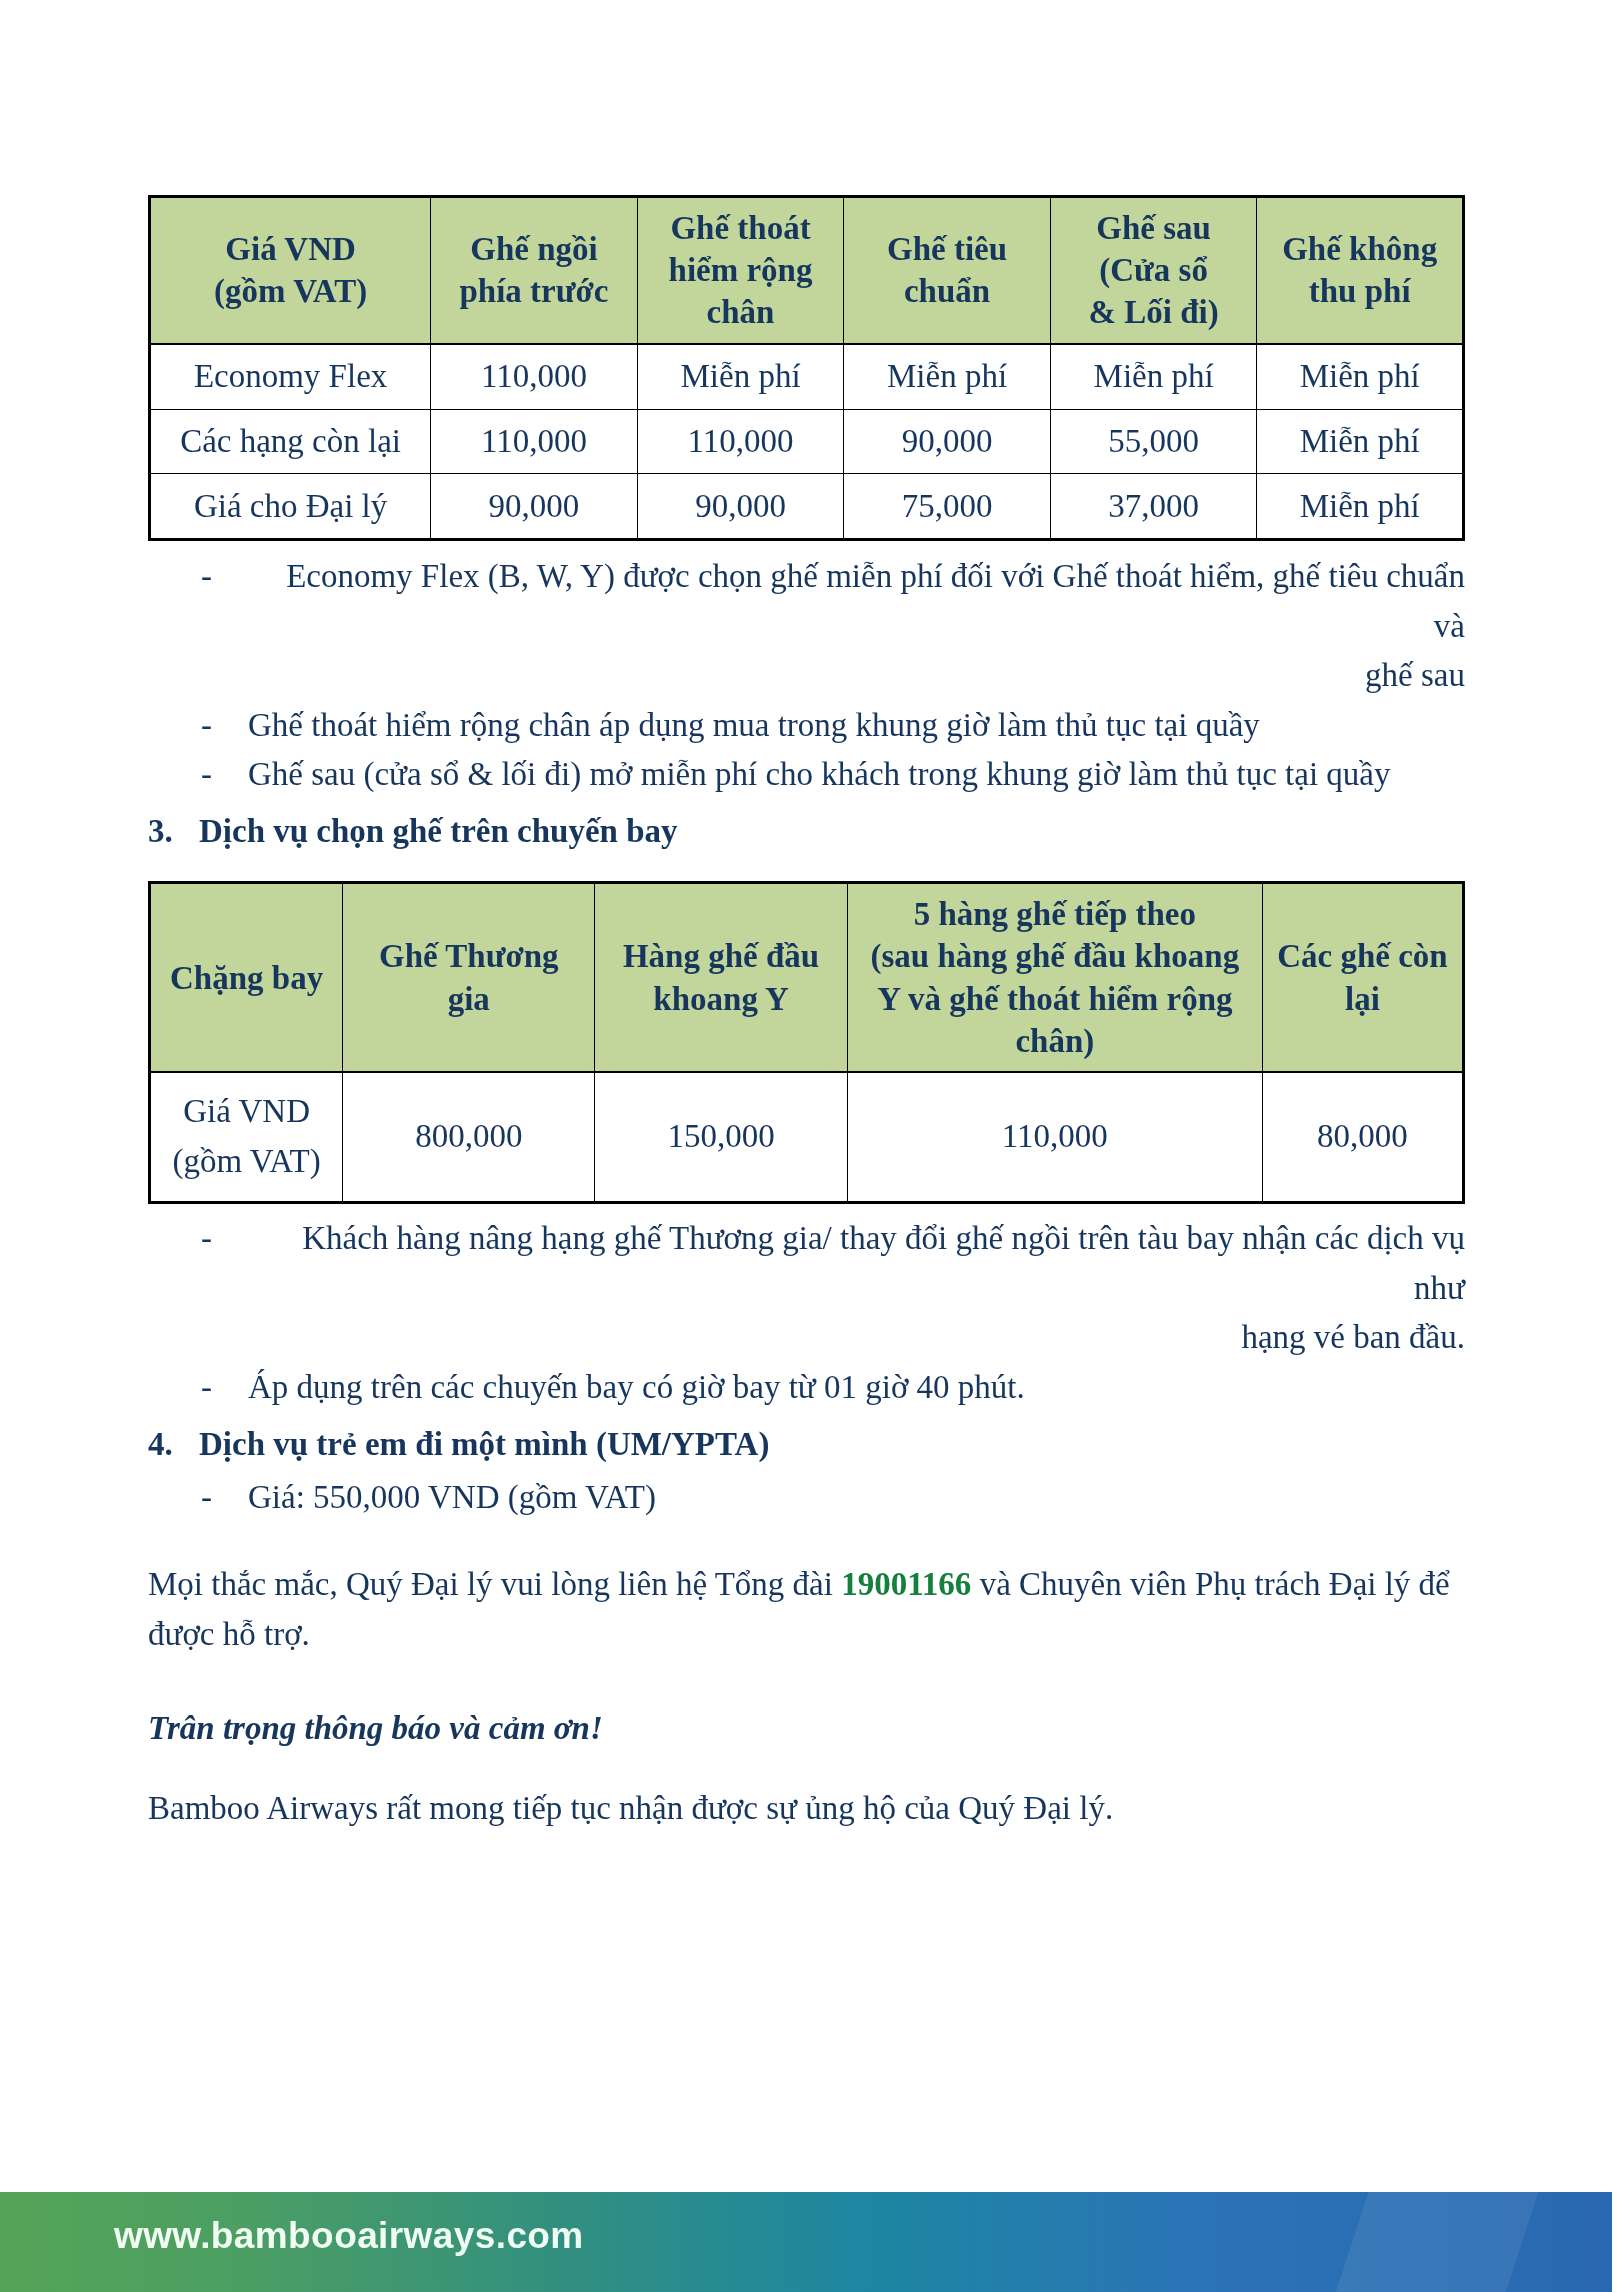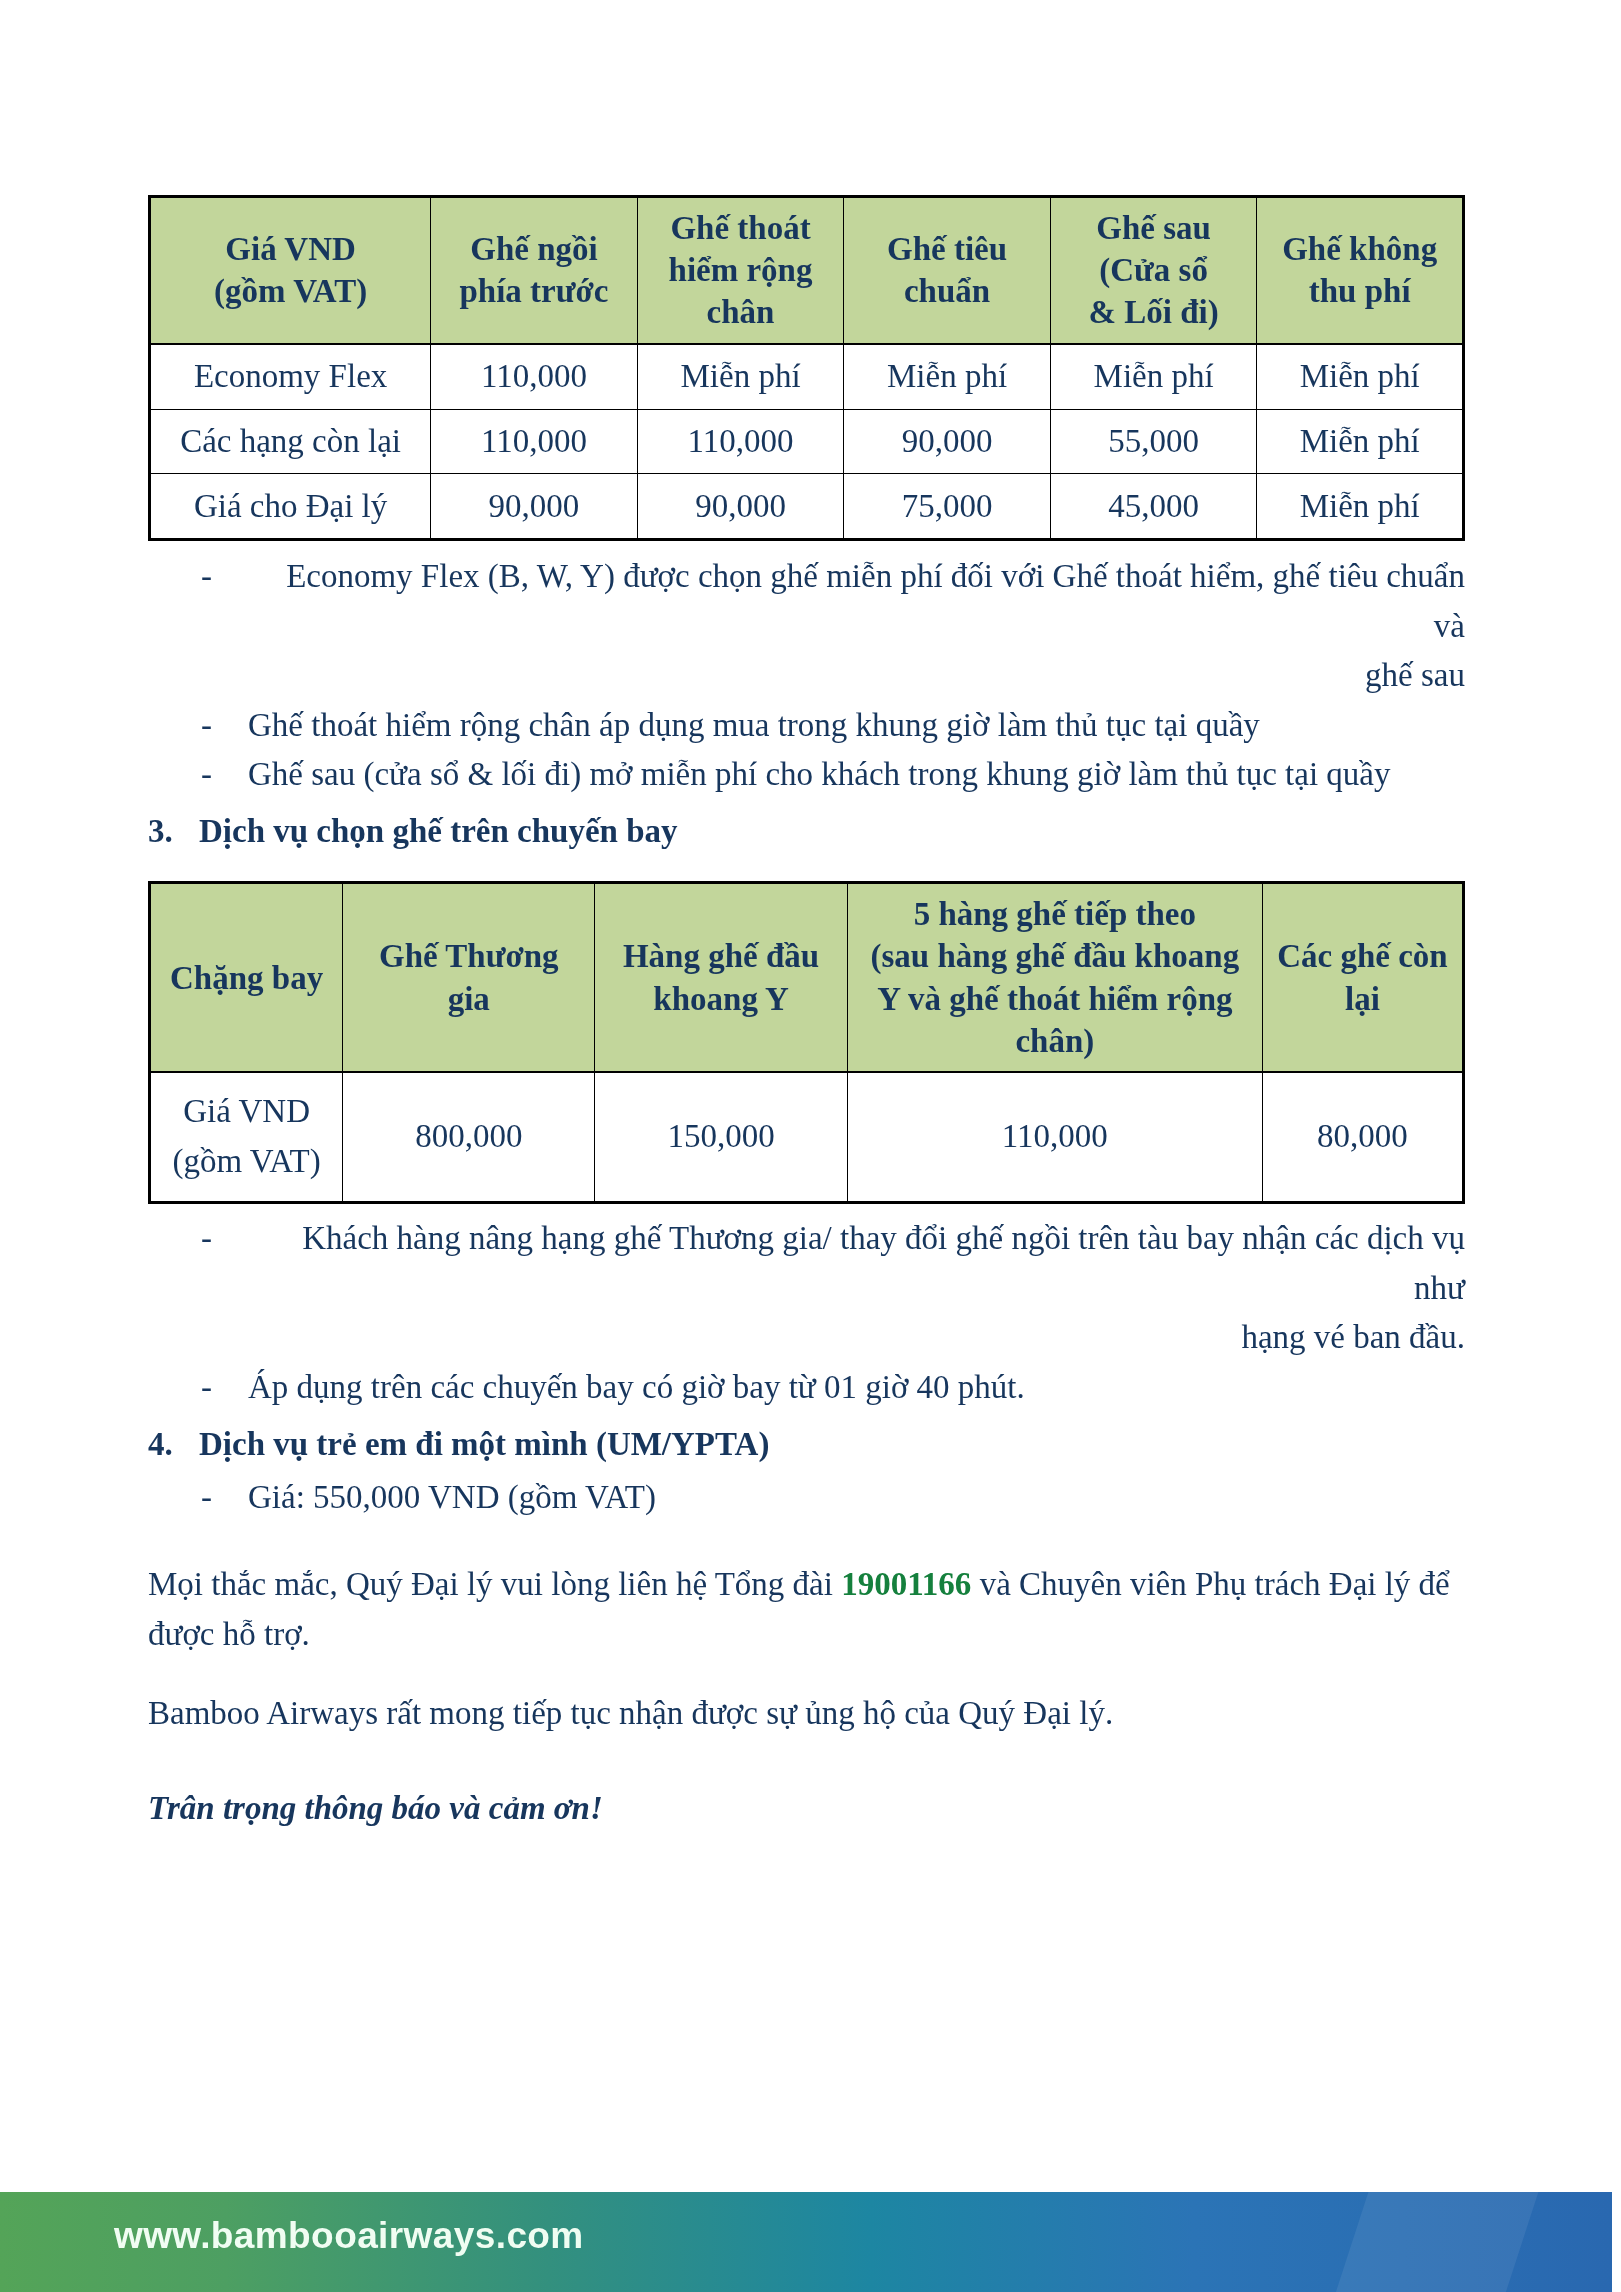--- a/index.html
+++ b/index.html
@@ -125,21 +125,21 @@
           <td>110,000</td>
           <td>90,000</td>
           <td>55,000</td>
           <td>Miễn phí</td>
         </tr>
         <tr>
           <td>Giá cho Đại lý</td>
           <td>90,000</td>
           <td>90,000</td>
           <td>75,000</td>
-          <td>45,000</td>
+          <td>37,000</td>
           <td>Miễn phí</td>
         </tr>
       </tbody>
     </table>
 
     <div class="notes">
       <div class="note">
         <span class="dash">-</span>
         <span class="txt">Economy Flex (B, W, Y) được chọn ghế miễn phí đối với Ghế thoát hiểm, ghế tiêu chuẩn và
 ghế sau</span>
@@ -214,23 +214,23 @@
     <div class="notes" style="margin-top:3.6px;">
       <div class="note">
         <span class="dash">-</span>
         <span class="txt">Giá: 550,000 VND (gồm VAT)</span>
       </div>
     </div>
 
     <p class="para para-contact"><span>Mọi thắc mắc, Quý Đại lý vui lòng liên hệ Tổng đài </span><span class="hotline">19001166</span><span> và Chuyên viên Phụ trách Đại lý để
 được hỗ trợ.</span></p>
 
+    <p class="para para-signoff">Trân trọng thông báo và cảm ơn!</p>
+
     <p class="para para-closing">Bamboo Airways rất mong tiếp tục nhận được sự ủng hộ của Quý Đại lý.</p>
-
-    <p class="para para-signoff">Trân trọng thông báo và cảm ơn!</p>
 
   </div>
 
   <div class="footer">
     <div class="swoosh"></div>
     <div class="site">www.bambooairways.com</div>
   </div>
 </div>
 
 

